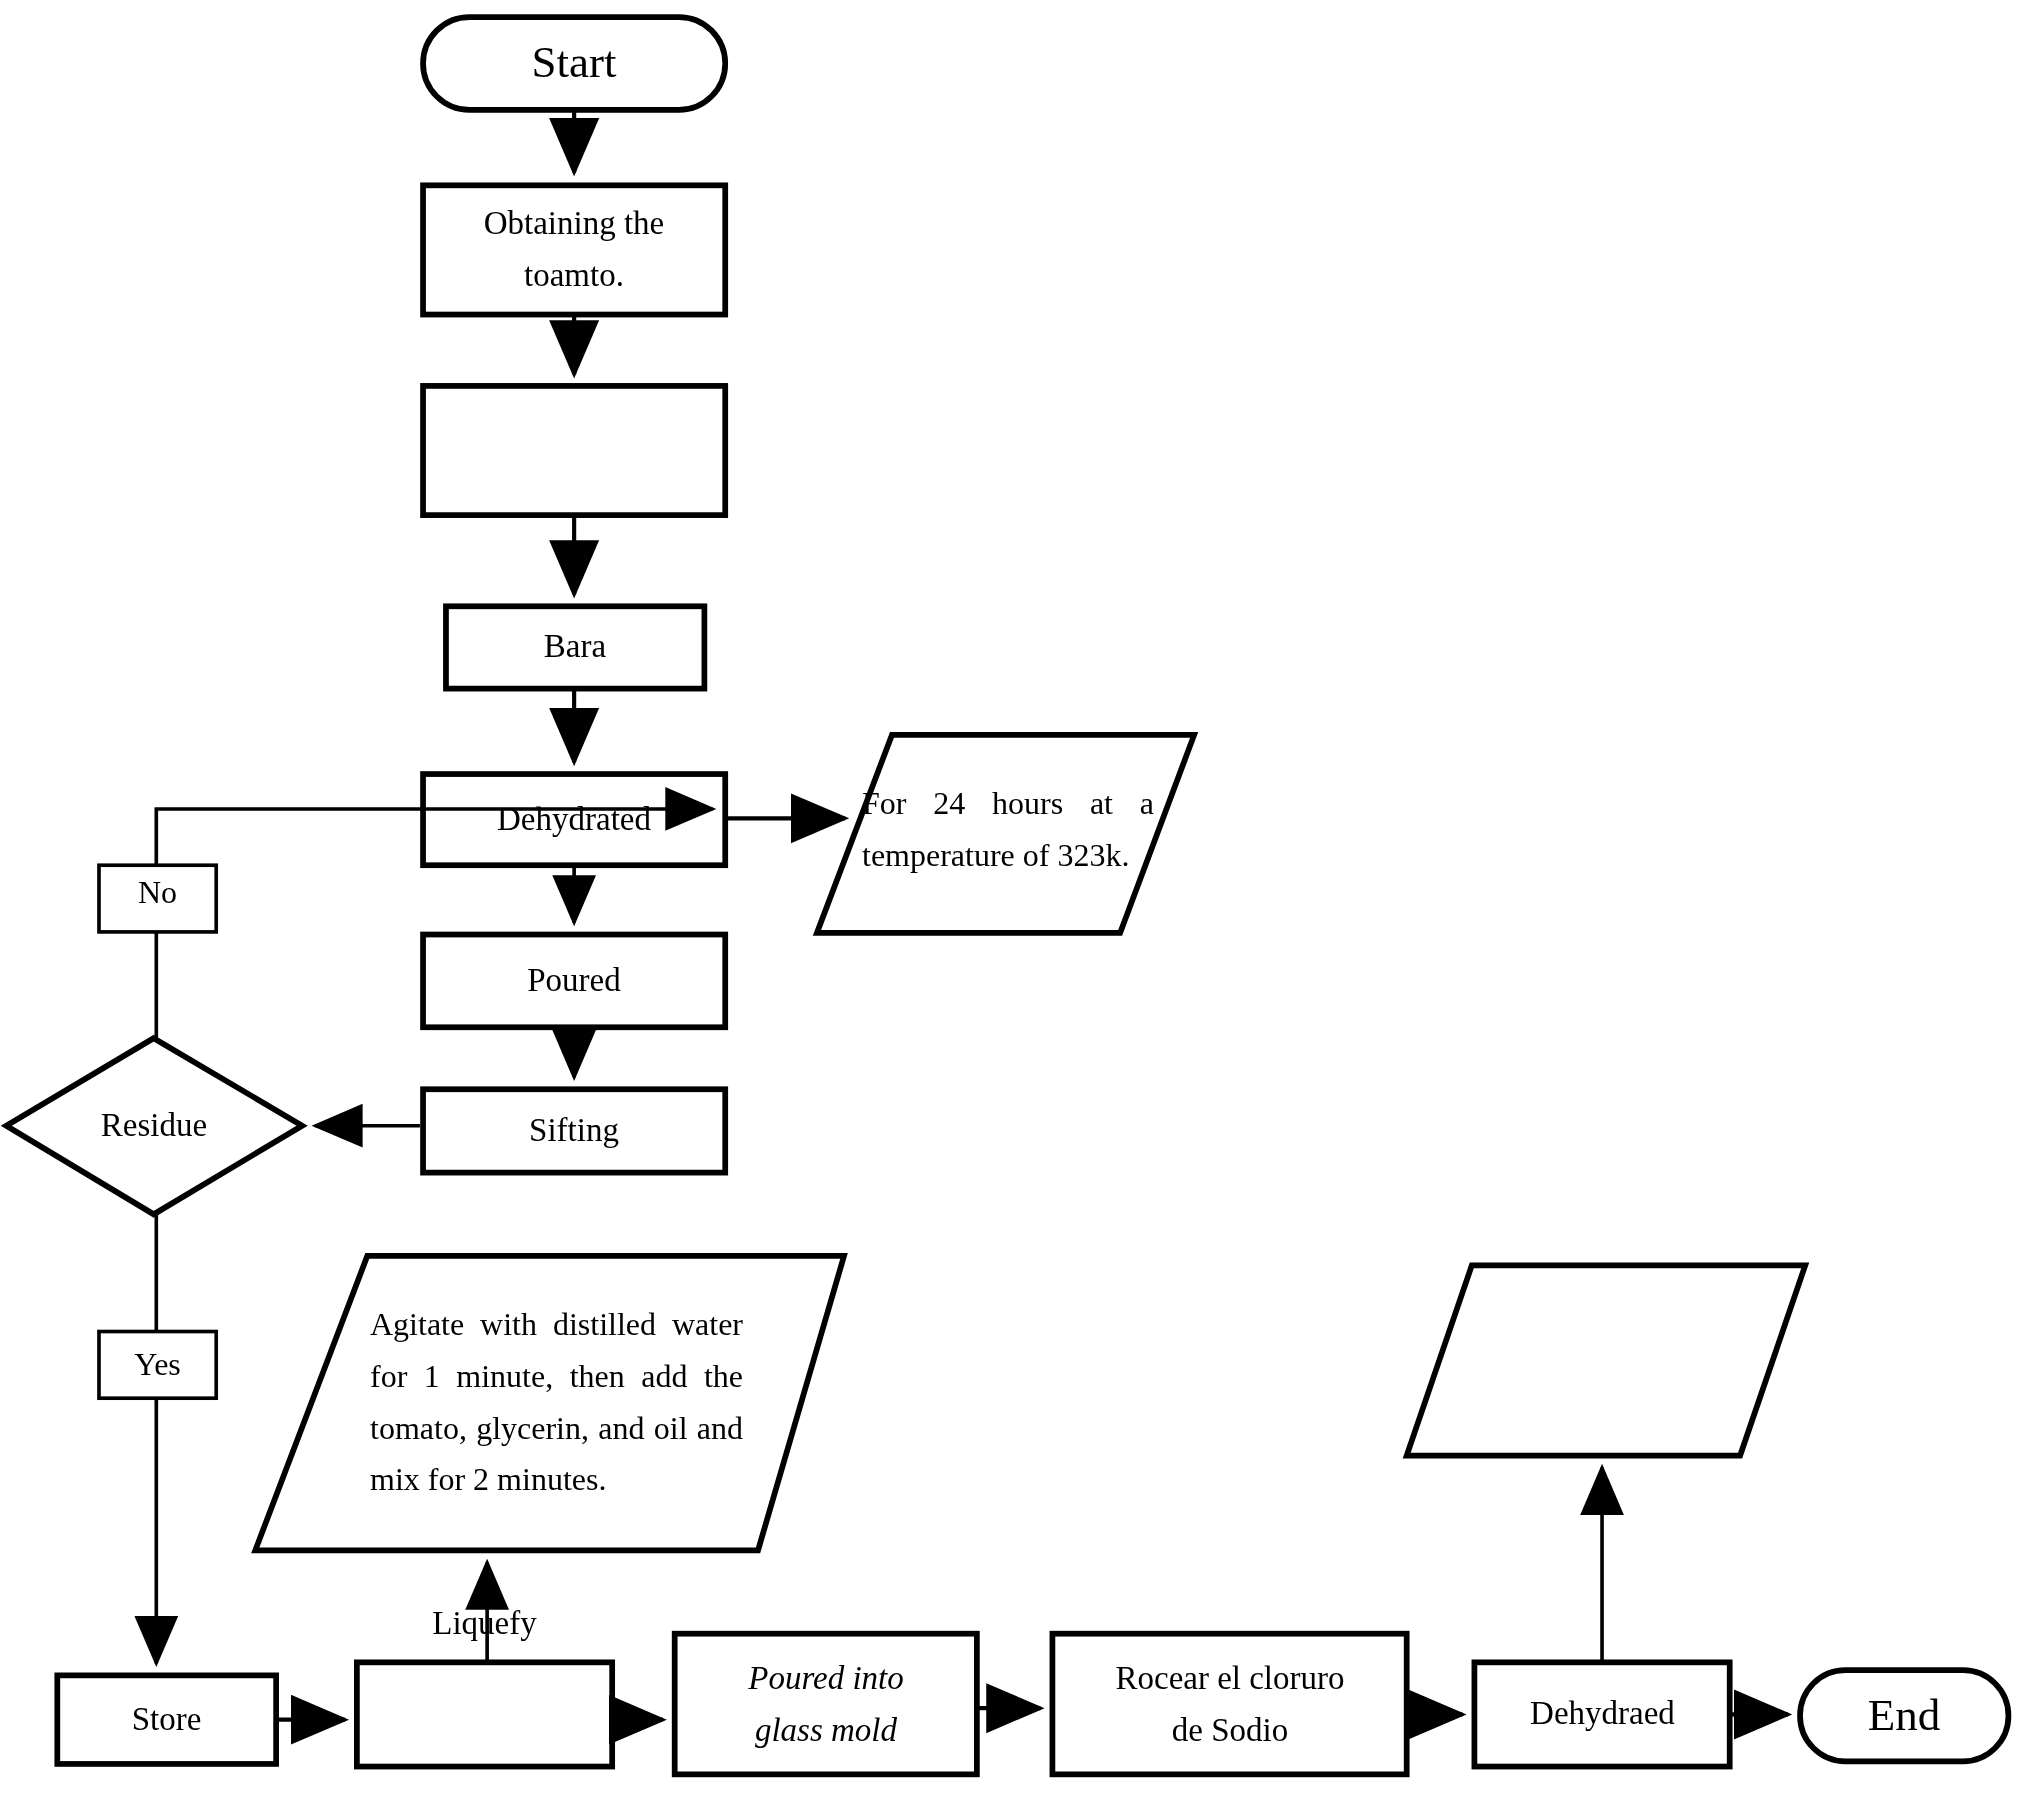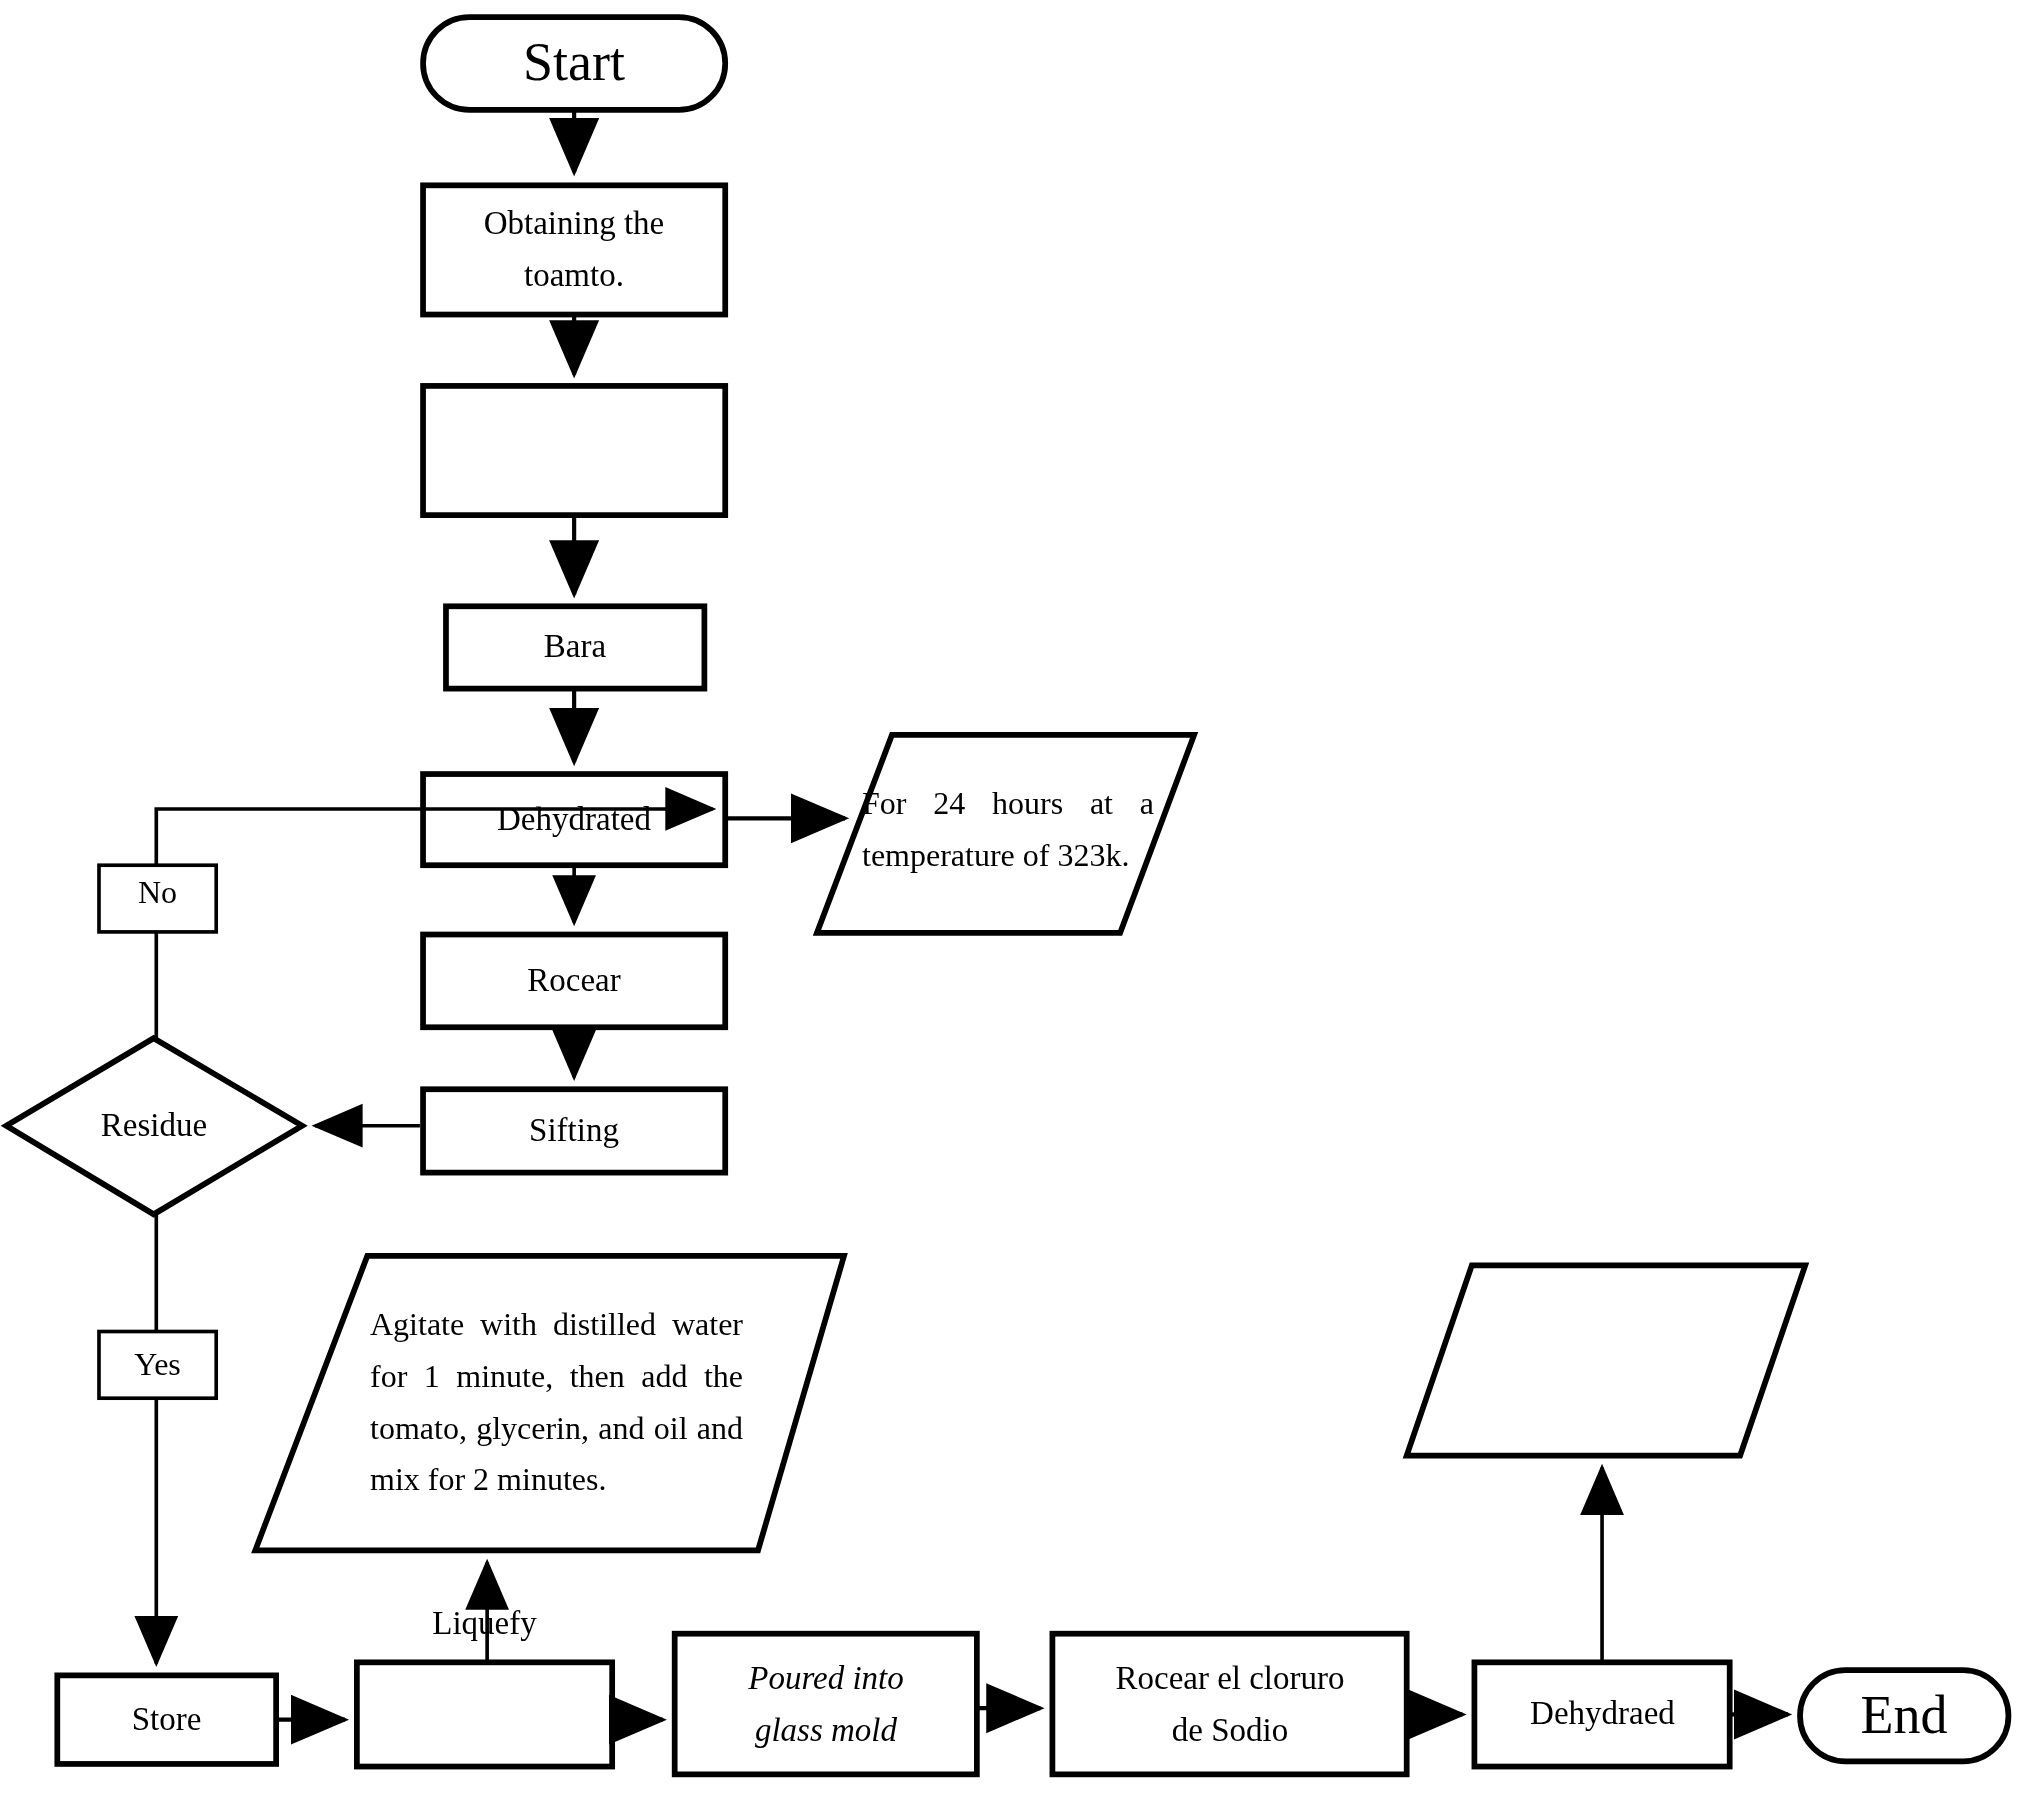--- a/index.html
+++ b/index.html
@@ -50,21 +50,21 @@
     position: absolute;
     display: flex;
     align-items: center;
     justify-content: center;
     text-align: center;
     color: #000000;
     line-height: 1.55;
     pointer-events: none;
     white-space: pre-line;
   }
-  .lbl-term     { font-size: 54px; }
+  .lbl-term     { font-size: 45px; }
   .lbl-process  { font-size: 33px; }
   .lbl-decision { font-size: 33px; }
   .lbl-small    { font-size: 32px; }
   .lbl-io {
     font-size: 32px;
     display: block;
     text-align: justify;
     text-align-last: left;
     line-height: 1.62;
     margin-top: 20px;
@@ -162,21 +162,21 @@
   <div class="lbl lbl-process" style="left:423px; top:185px; width:302px; height:129px;">Obtaining the
 toamto.</div>
 
 
   <div class="lbl lbl-process" style="left:446px; top:606px; width:258px; height:82px;">Bara</div>
 
   <div class="lbl lbl-process" style="left:423px; top:774px; width:302px; height:91px;">Dehydrated</div>
 
   <div class="lbl lbl-io" style="left:862px; top:758px; width:292px; height:156px;">For 24 hours at a  temperature of 323k.</div>
 
-  <div class="lbl lbl-process" style="left:423px; top:934px; width:302px; height:93px;">Rocear</div>
+  <div class="lbl lbl-process" style="left:423px; top:934px; width:302px; height:93px;">Poured</div>
 
   <div class="lbl lbl-process" style="left:423px; top:1089px; width:302px; height:83px;">Sifting</div>
 
   <div class="lbl lbl-decision" style="left:50px; top:1094px; width:208px; height:63px;">Residue</div>
 
   <div class="lbl lbl-small" style="left:99px; top:865px; width:117px; height:56px;">No</div>
 
   <div class="lbl lbl-small" style="left:99px; top:1331px; width:117px; height:67px;">Yes</div>
 
   <div class="lbl lbl-process" style="left:57px; top:1675px; width:219px; height:89px;">Store</div>

